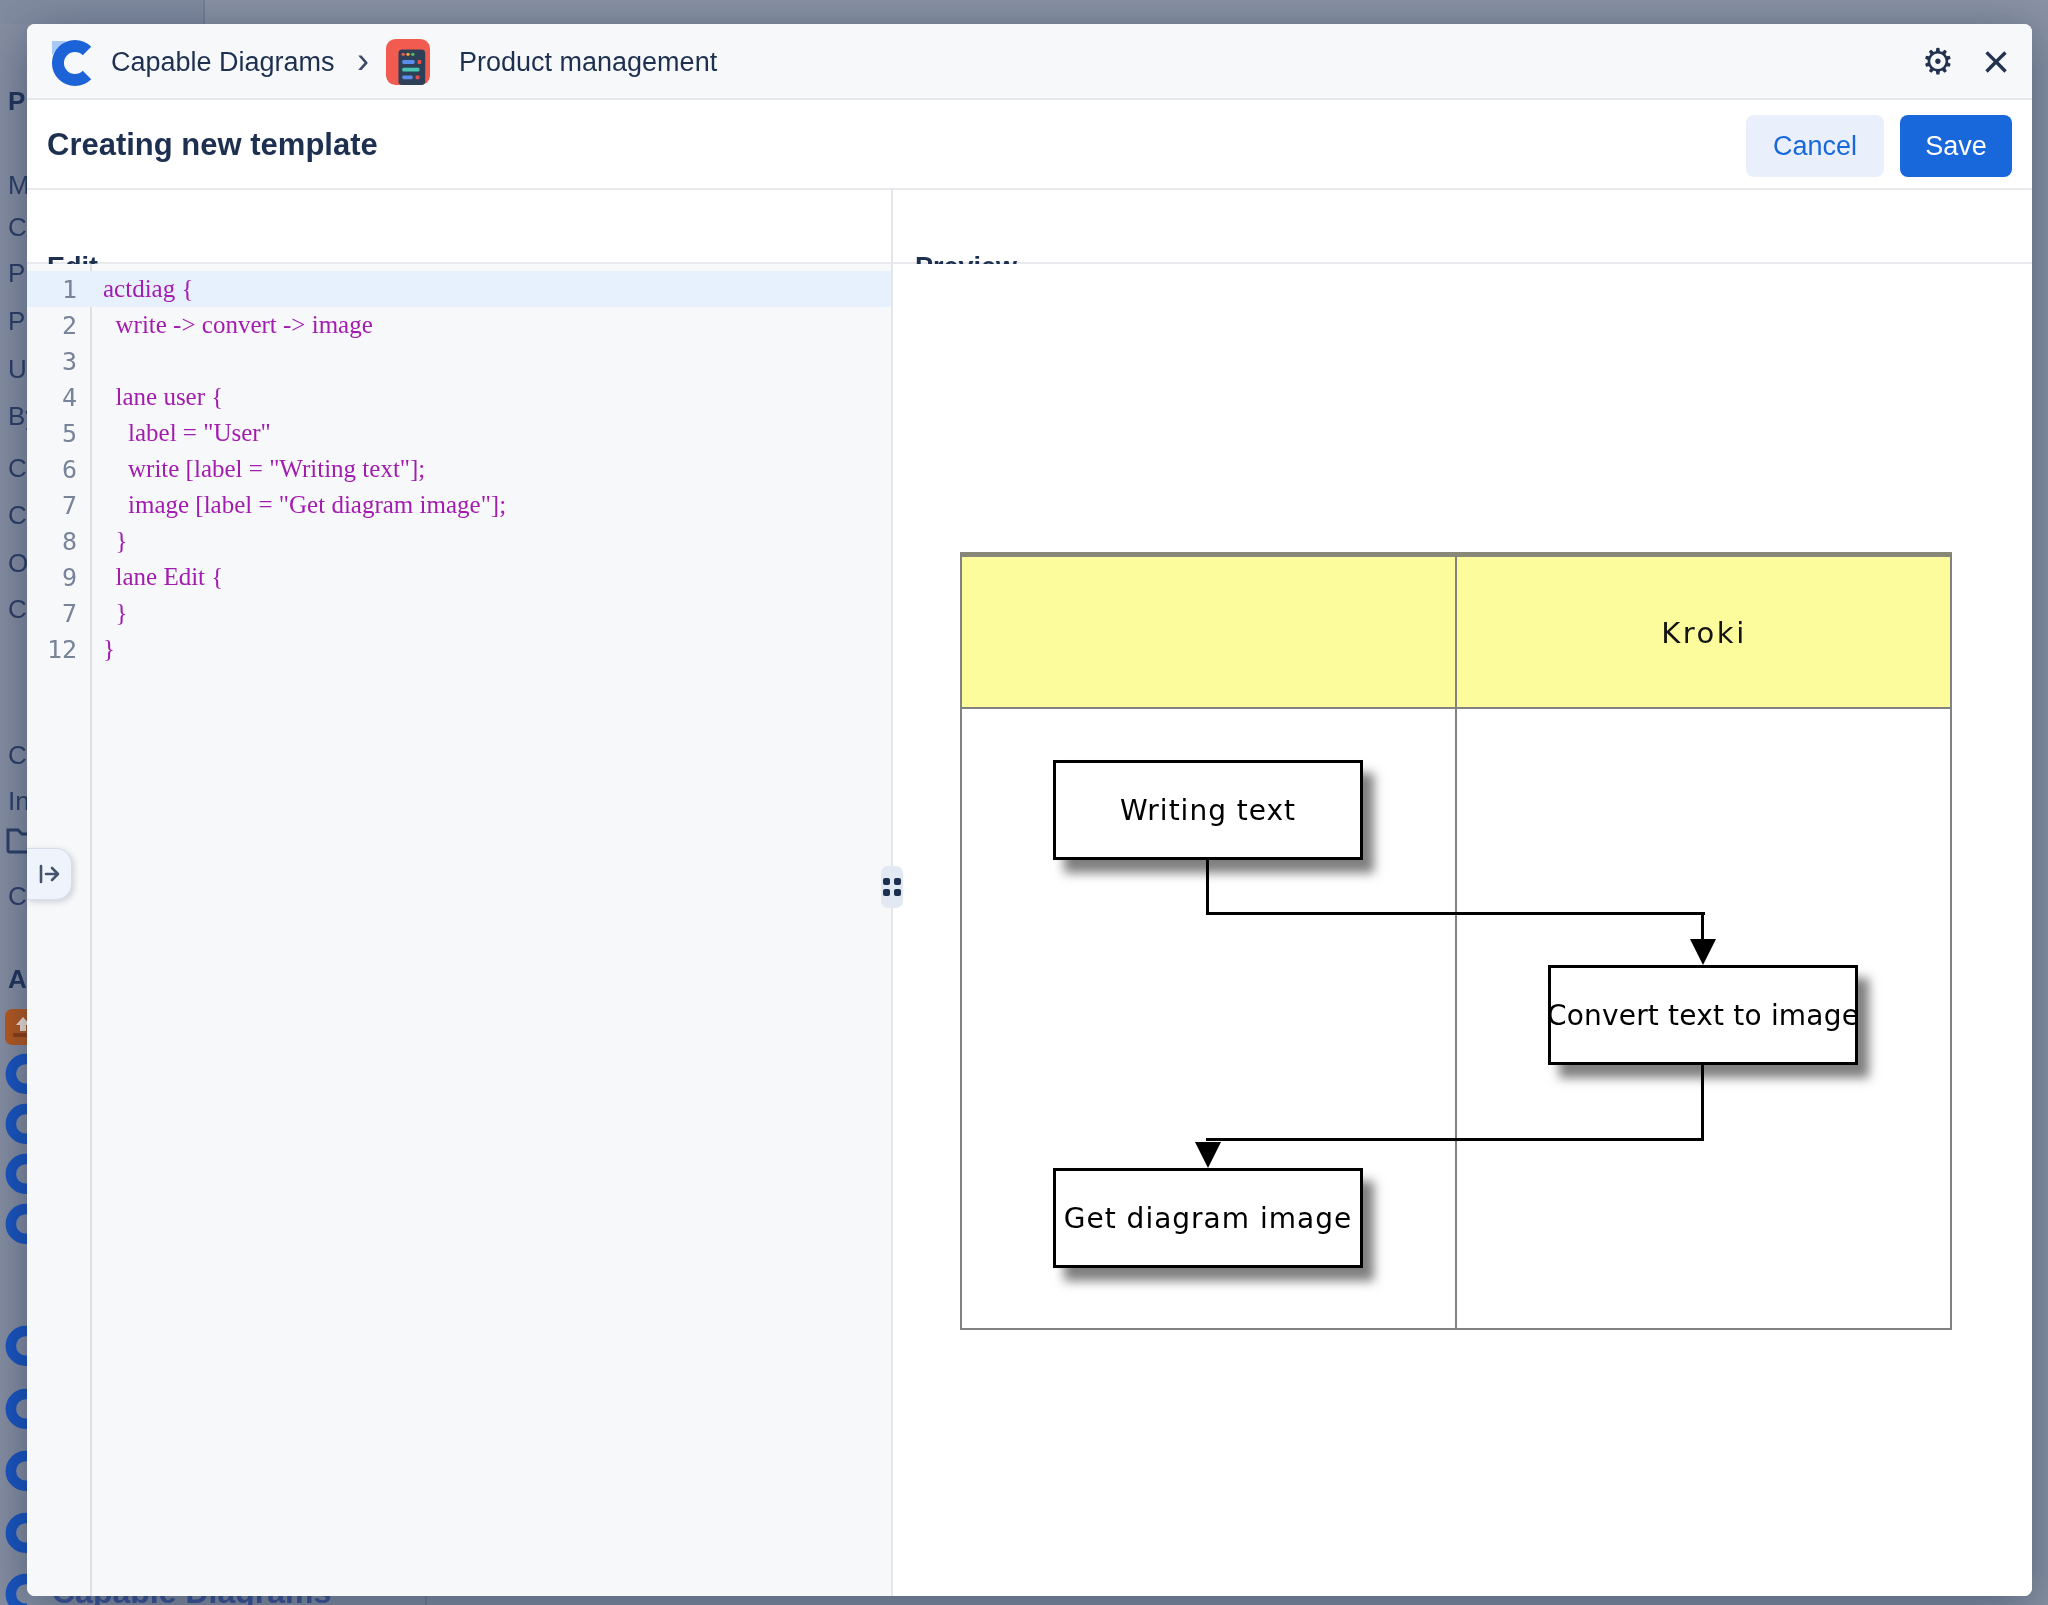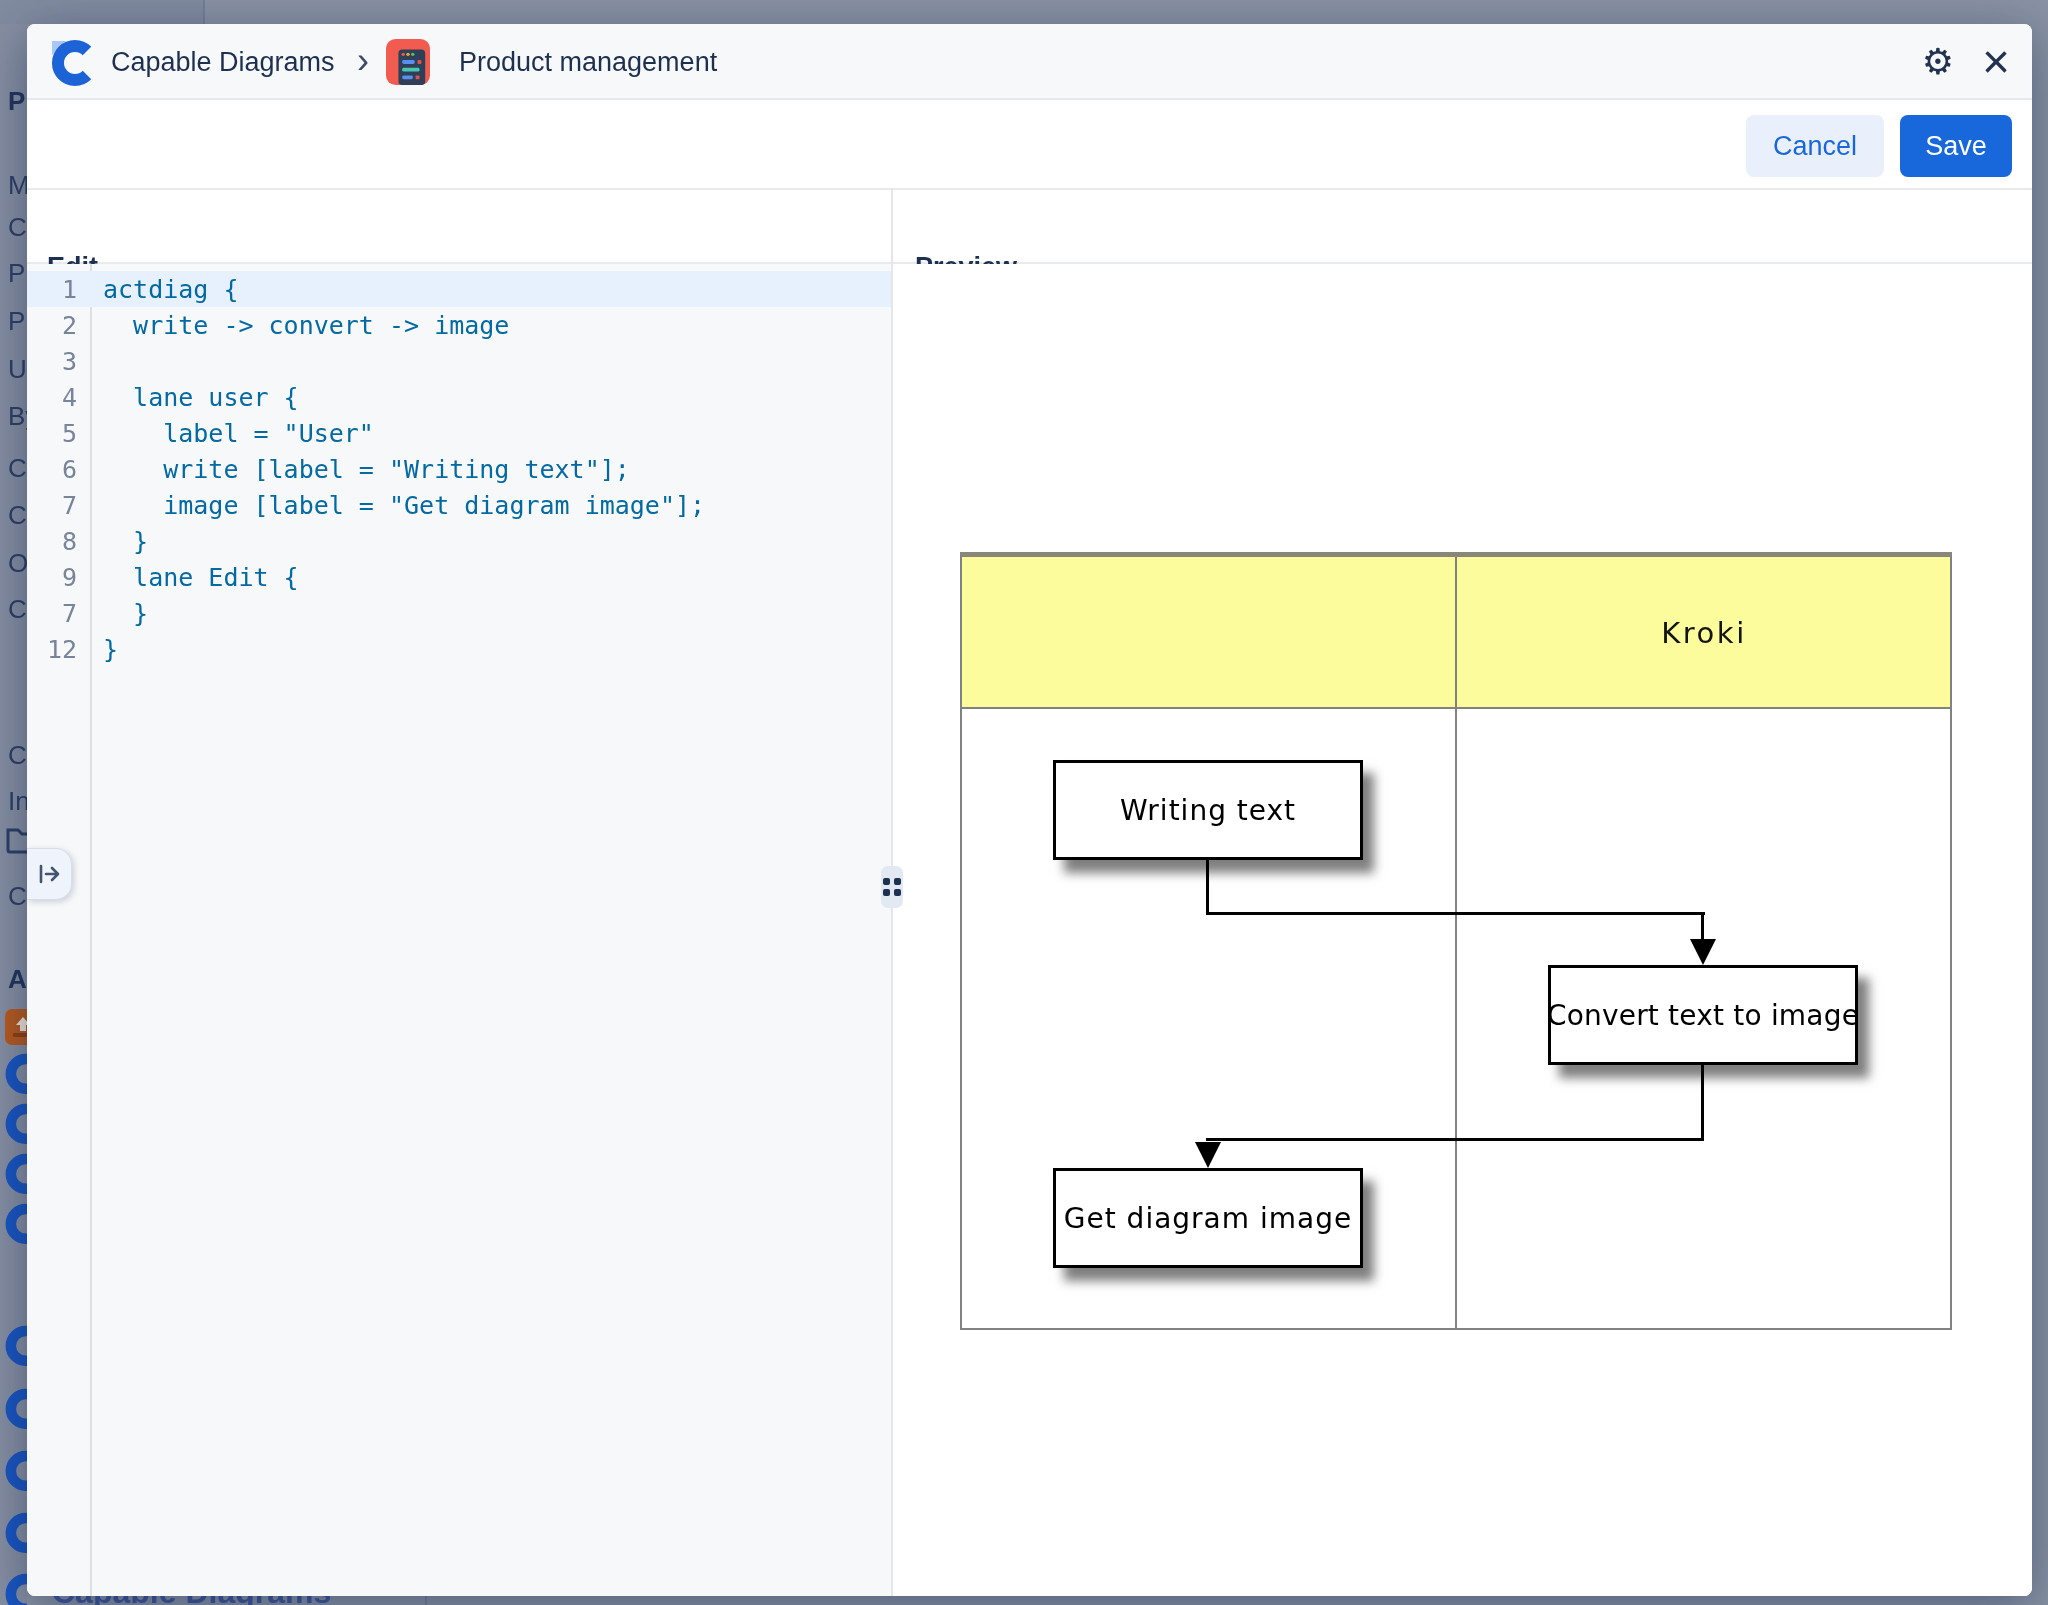--- a/index.html
+++ b/index.html
@@ -66,21 +66,21 @@
   .dots span { background:#1E3050; border-radius:2px; }
 
   
   .edit-pane { position:absolute; left:0; top:240px; width:864px; height:1332px; background:#F7F8F9; }
   .gutter-line { position:absolute; left:63px; top:0; width:2px; height:100%; background:#DCDFE4; }
   .code-lines { position:absolute; left:0; top:7px; width:100%;
                 font-family:"DejaVu Sans Mono", monospace; font-size:25px; }
   .code-row { display:flex; height:36px; align-items:center; }
   .code-row.active { background:#E7F1FE; }
   .ln { width:50px; text-align:right; color:#78849A; flex:none; }
-  .code { padding-left:26px; white-space:pre; color:#0369a1; }
+  .code { padding-left:26px; white-space:pre; color:#a21caf;font-family:Liberation Serif, serif; }
 
   
   .preview-pane { position:absolute; left:866px; top:240px; width:1139px; height:1332px; background:#fff; }
   .lane-table { position:absolute; left:933px; top:528px; width:992px; height:778px;
                 border:2px solid #828282; border-top:5px solid #888878; }
   .hdr-band { position:absolute; left:0; top:0; width:100%; height:152px; background:#FCFC9C;
               border-bottom:2px solid #828282; }
   .v-div { position:absolute; left:493px; top:0; width:2px; height:100%; background:#828282; }
   .lane-label { position:absolute; top:0; height:152px; width:494px; display:flex; align-items:center;
                 justify-content:center; font-family:"DejaVu Sans", sans-serif; font-size:29px;
@@ -247,20 +247,21 @@
         </svg>
       </div>
       <div class="crumb-page">Product management</div>
       <div class="hdr-actions">
         <div class="gear-btn">⚙</div>
         <div class="close-btn">×</div>
       </div>
     </div>
 
     <div class="m-titlerow">
+      <div class="m-title">Creating new template</div>
       <button class="btn btn-cancel">Cancel</button>
       <button class="btn btn-save">Save</button>
     </div>
 
     <div class="m-panehdr">
       <div class="pane-label lbl-edit">Edit</div>
       <div class="pane-label lbl-preview">Preview</div>
     </div>
 
     <div class="edit-pane">

